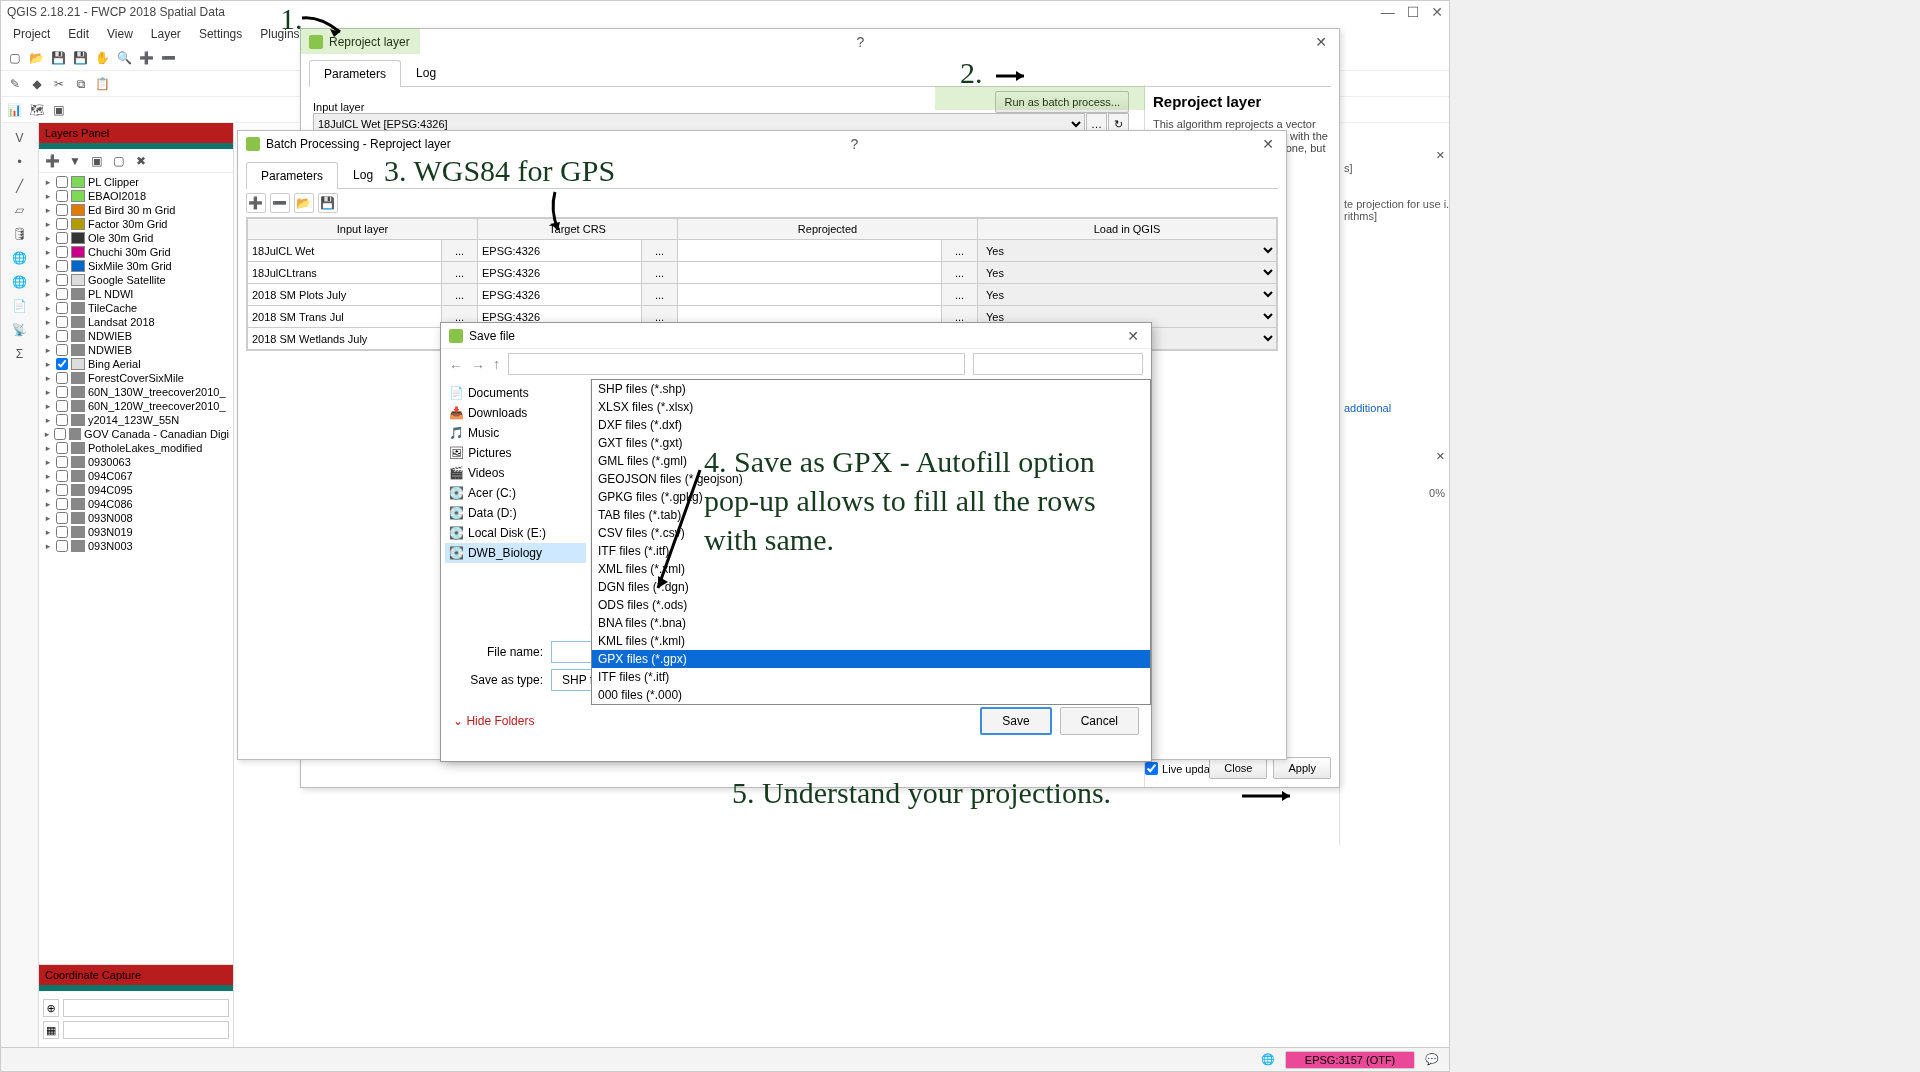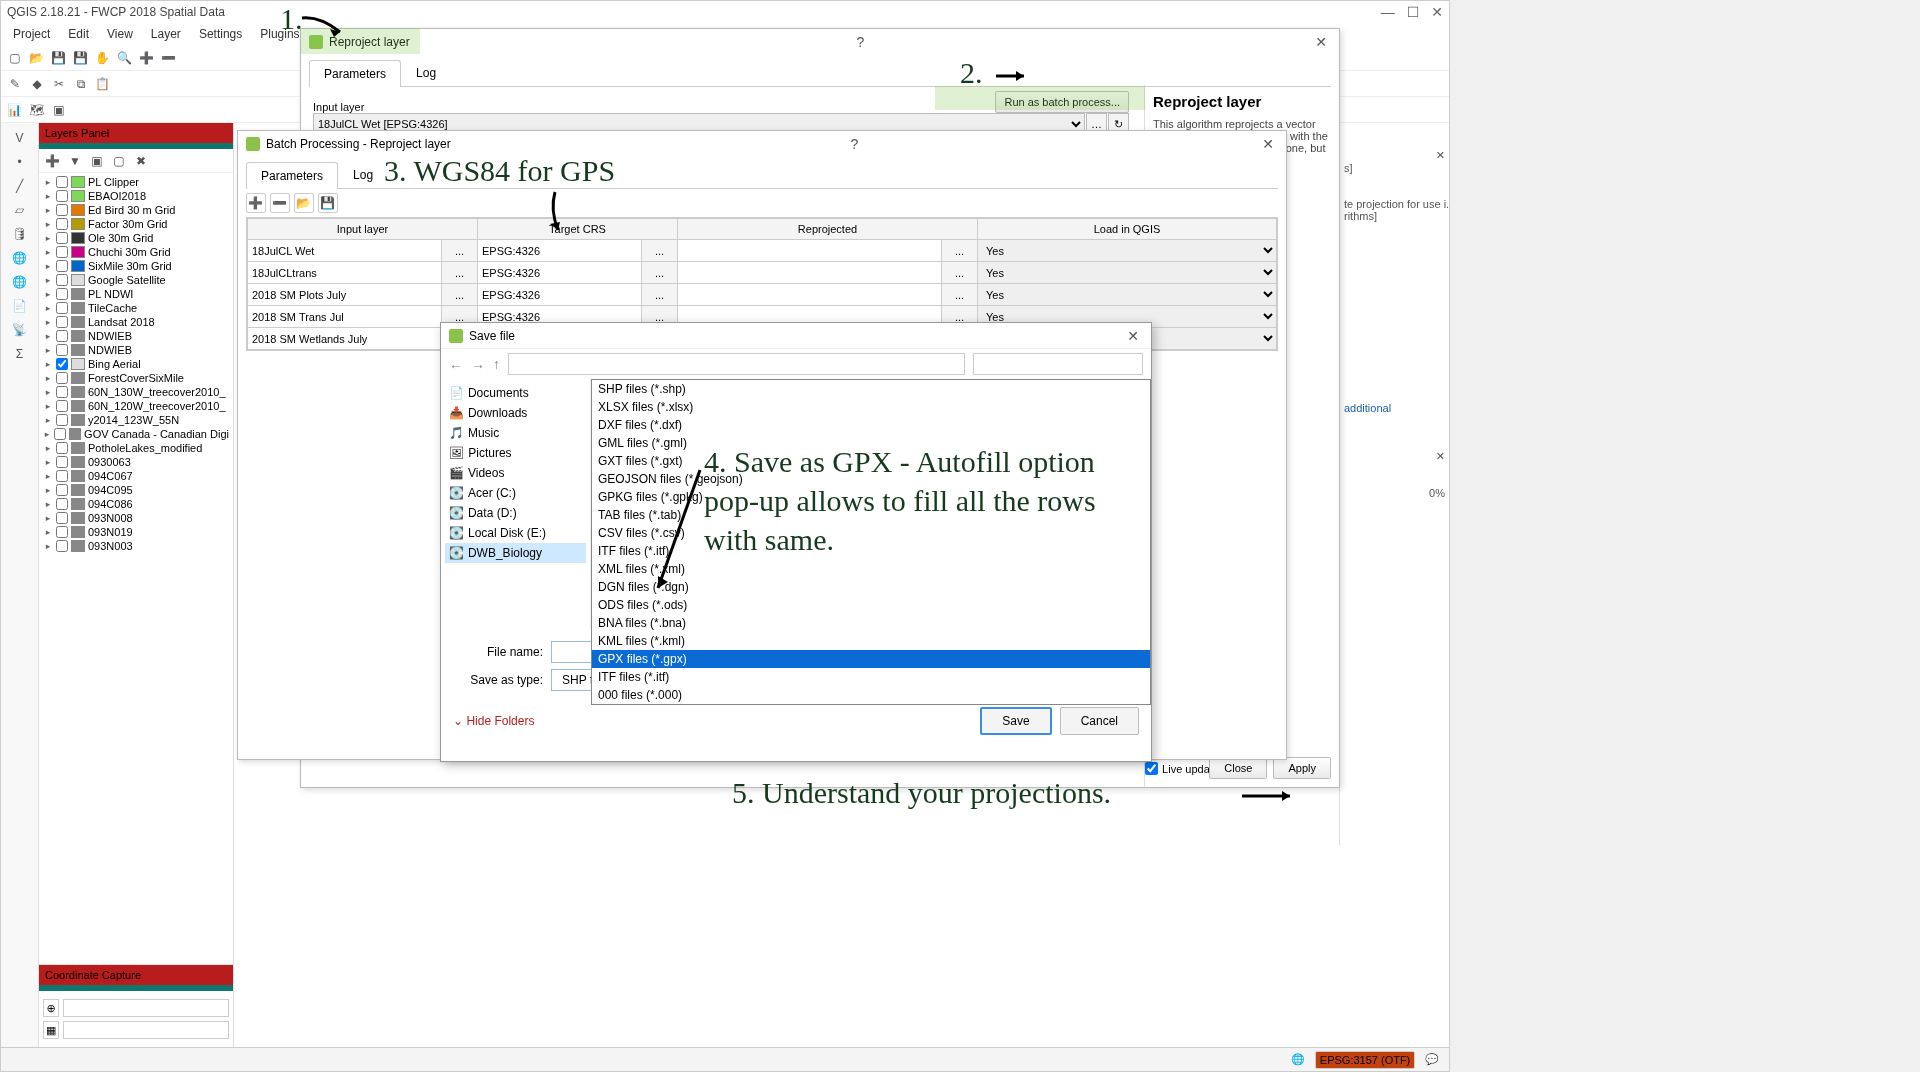--- a/index.html
+++ b/index.html
@@ -95,21 +95,21 @@
 .save-actions .left { font-size:12px; color:#b91c1c; }
 .save-actions button { padding:5px 20px; border:1px solid #bbb; background:#f4f4f4; font-size:12px; border-radius:2px; }
 .save-actions button.primary { border:2px solid #3a8de0; }
 
 
 .right-panels { position:absolute; right:0; top:144px; width:110px; height:700px; background:#fff; border-left:1px solid #ddd; font-size:11px; overflow:hidden; padding:4px; color:#555; white-space:nowrap; }
 .right-panels .lnk { color:#1a5fb4; }
 
 
 .statusbar { position:absolute; bottom:0; left:0; right:0; height:24px; background:#f4f4f4; border-top:1px solid #ccc; display:flex; align-items:center; justify-content:flex-end; padding:0 10px; gap:10px; font-size:11px; }
-.statusbar .proj { background:#c2410c; border:1px solid #ccc; padding:2px 4px; border-radius:2px; }
+.statusbar .proj { background:#ec4899; border:1px solid #ccc; padding:2px 19px; border-radius:2px; }
 
 
 .anno { position:absolute; font-family: Georgia, 'Times New Roman', serif; font-size:30px; color:#163a1e; z-index:100; pointer-events:none; }
 .arrow-svg { position:absolute; z-index:99; pointer-events:none; }
 .highlight { position:absolute; background: rgba(130, 200, 80, 0.25); z-index: 1; pointer-events:none; }
 
 </style>
 </head>
 <body>
 
@@ -629,22 +629,22 @@
         <div class="sel">
           <span>💽</span>
           <span>DWB_Biology</span>
         </div>
       </div>
     <div class="save-list">
       <div class="type-dropdown" id="type-dropdown">
           <div>SHP files (*.shp)</div>
           <div>XLSX files (*.xlsx)</div>
           <div>DXF files (*.dxf)</div>
+          <div>GXT files (*.gxt)</div>
           <div>GML files (*.gml)</div>
-          <div>GXT files (*.gxt)</div>
           <div>GEOJSON files (*.geojson)</div>
           <div>GPKG files (*.gpkg)</div>
           <div>TAB files (*.tab)</div>
           <div>CSV files (*.csv)</div>
           <div>ITF files (*.itf)</div>
           <div>XML files (*.xml)</div>
           <div>DGN files (*.dgn)</div>
           <div>ODS files (*.ods)</div>
           <div>BNA files (*.bna)</div>
           <div>KML files (*.kml)</div>

